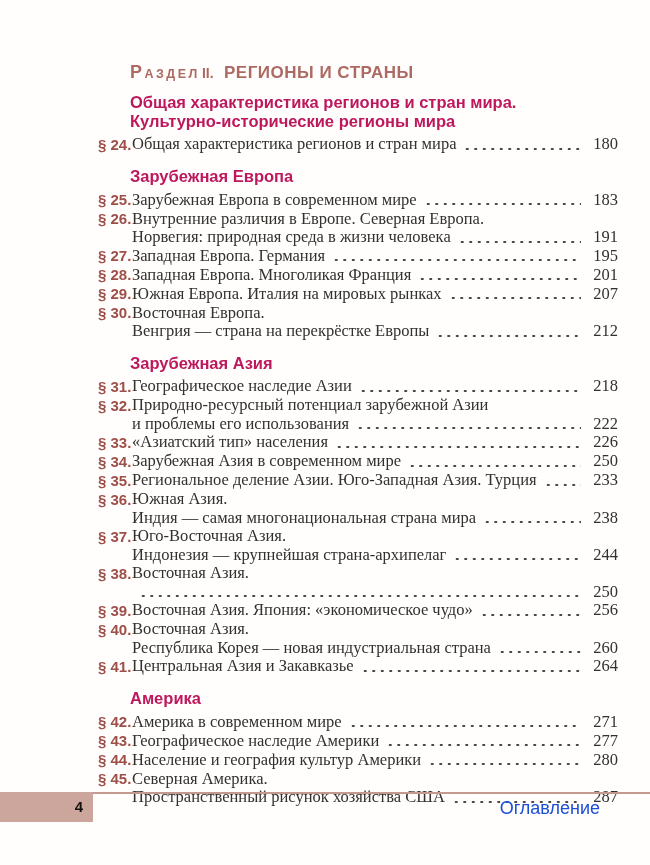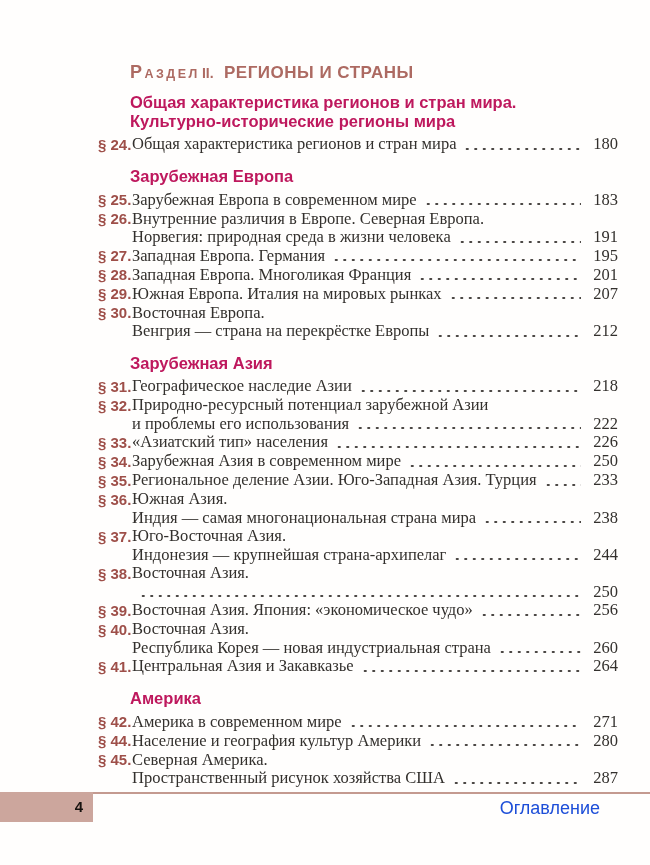--- a/index.html
+++ b/index.html
@@ -338,20 +338,30 @@
     <span class="num">§ 42.</span>
     <span class="body">
                 <div class="line">
                   <span class="t">Америка в современном мире</span>
                   <span class="leader"></span>
                   <span class="pg">271</span>
                 </div>
               </span>
   </div>
 
+  <div class="entry">
+    <span class="num">§ 43.</span>
+    <span class="body">
+                <div class="line">
+                  <span class="t">Географическое наследие Америки</span>
+                  <span class="leader"></span>
+                  <span class="pg">277</span>
+                </div>
+              </span>
+  </div>
 
   <div class="entry">
     <span class="num">§ 44.</span>
     <span class="body">
                 <div class="line">
                   <span class="t">Население и география культур Америки</span>
                   <span class="leader"></span>
                   <span class="pg">280</span>
                 </div>
               </span>

